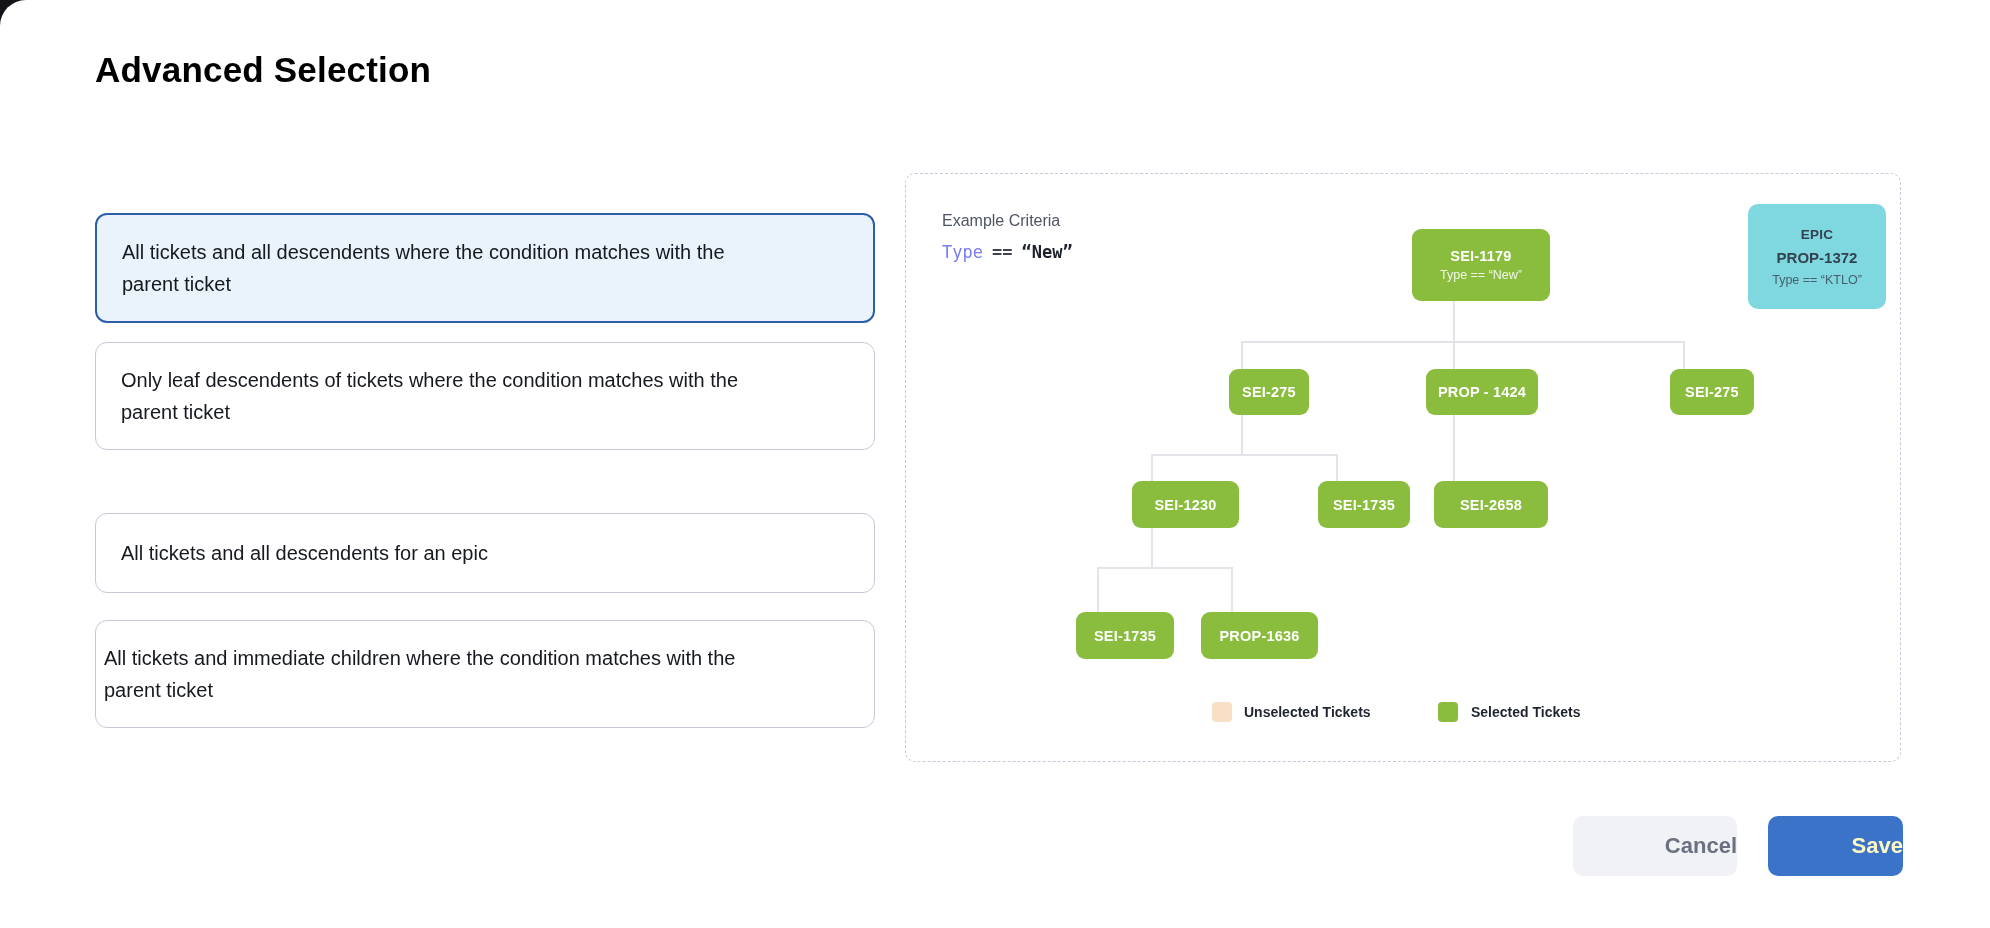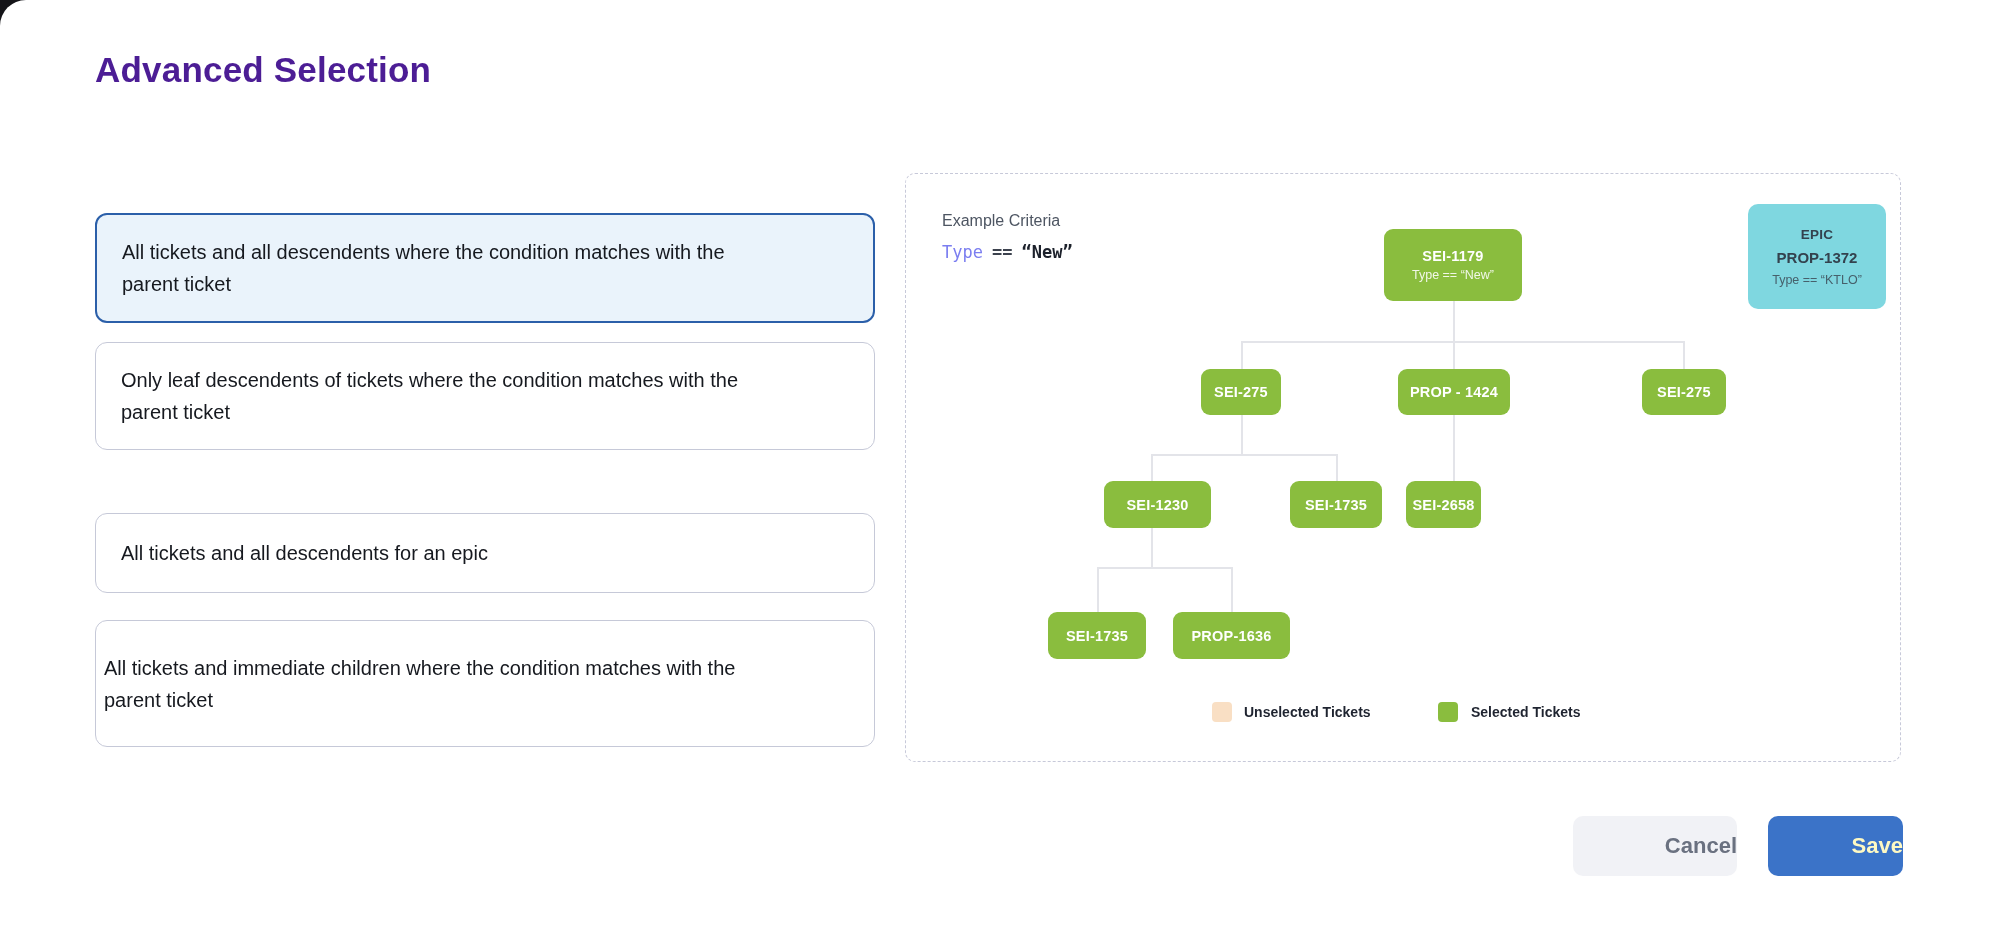--- a/index.html
+++ b/index.html
@@ -6,40 +6,40 @@
   html,body { width:1990px; height:928px; }
   body { background:#141418; font-family:"Liberation Sans", sans-serif; }
 
   .modal {
     position:relative; width:1990px; height:928px; background:#ffffff;
     border-top-left-radius:26px; overflow:hidden;
   }
 
   .page-title {
     position:absolute; left:95px; top:50px;
-    font-size:35px; font-weight:700; color:#4c1d95; letter-spacing:0.2px;
+    font-size:35px; font-weight:700; color:#000000; letter-spacing:0.2px;
   }
 
   
   .option-card {
     position:absolute; left:95px; width:780px;
     background:#ffffff; border:1.5px solid #C6C9D8; border-radius:12px;
     display:flex; align-items:center; padding:0 25px; cursor:pointer;
   }
   .option-card .option-label {
     font-size:20px; line-height:32px; font-weight:500; color:#16191F;
     max-width:635px;
   }
   .option-card.selected {
     border:2px solid #2B5FA9; background:#EAF3FB;
   }
   .card-1 { top:213px; height:110px; }
   .card-2 { top:342px; height:108px; }
   .card-3 { top:513px; height:80px; }
-  .card-4 { top:620px; height:127px;padding-left:8px; }
+  .card-4 { top:620px; height:108px;padding-left:8px; }
 
   
   .preview-panel {
     position:absolute; left:905px; top:173px; width:996px; height:589px;
     border:1.5px dashed #C7C9D9; border-radius:10px; background:#ffffff;
   }
   .criteria-title {
     position:absolute; left:36px; top:38px;
     font-size:16px; color:#4D5562; font-weight:500;
   }
@@ -62,31 +62,32 @@
   .epic-criteria { font-size:12.5px; color:#46606B; }
 
   
   .edge { position:absolute; background:#E3E4E9; }
 
   
   .node {
     position:absolute; background:#8ABD3E; border-radius:9px;
     display:flex; flex-direction:column; align-items:center; justify-content:center;
     gap:4px;
+    margin-left:28px;
   }
   .node-label { color:#ffffff; font-weight:700; font-size:14.5px; letter-spacing:0.2px; }
   .node-sub   { color:rgba(255,255,255,0.88); font-size:12.5px; }
 
   .n0 { left:478px; top:55px;  width:138px; height:72px; }
   .n1 { left:295px; top:195px; width:80px;  height:46px; }
   .n2 { left:492px; top:195px; width:112px; height:46px; }
   .n3 { left:736px; top:195px; width:84px;  height:46px; }
   .n4 { left:198px; top:307px; width:107px;  height:47px; }
   .n5 { left:384px; top:307px; width:92px;  height:47px; }
-  .n6 { left:500px; top:307px; width:75px;  height:47px; }
+  .n6 { left:500px; top:307px; width:114px;  height:47px; }
   .n7 { left:142px; top:438px; width:98px;  height:47px; }
   .n8 { left:267px; top:438px; width:117px; height:47px; }
 
   
   .legend-swatch {
     position:absolute; width:20px; height:20px; border-radius:4px; top:528px;
   }
   .swatch-unselected { left:306px; background:#F9DFC4; }
   .swatch-selected   { left:532px; background:#8ABD3E; }
   .legend-label {

